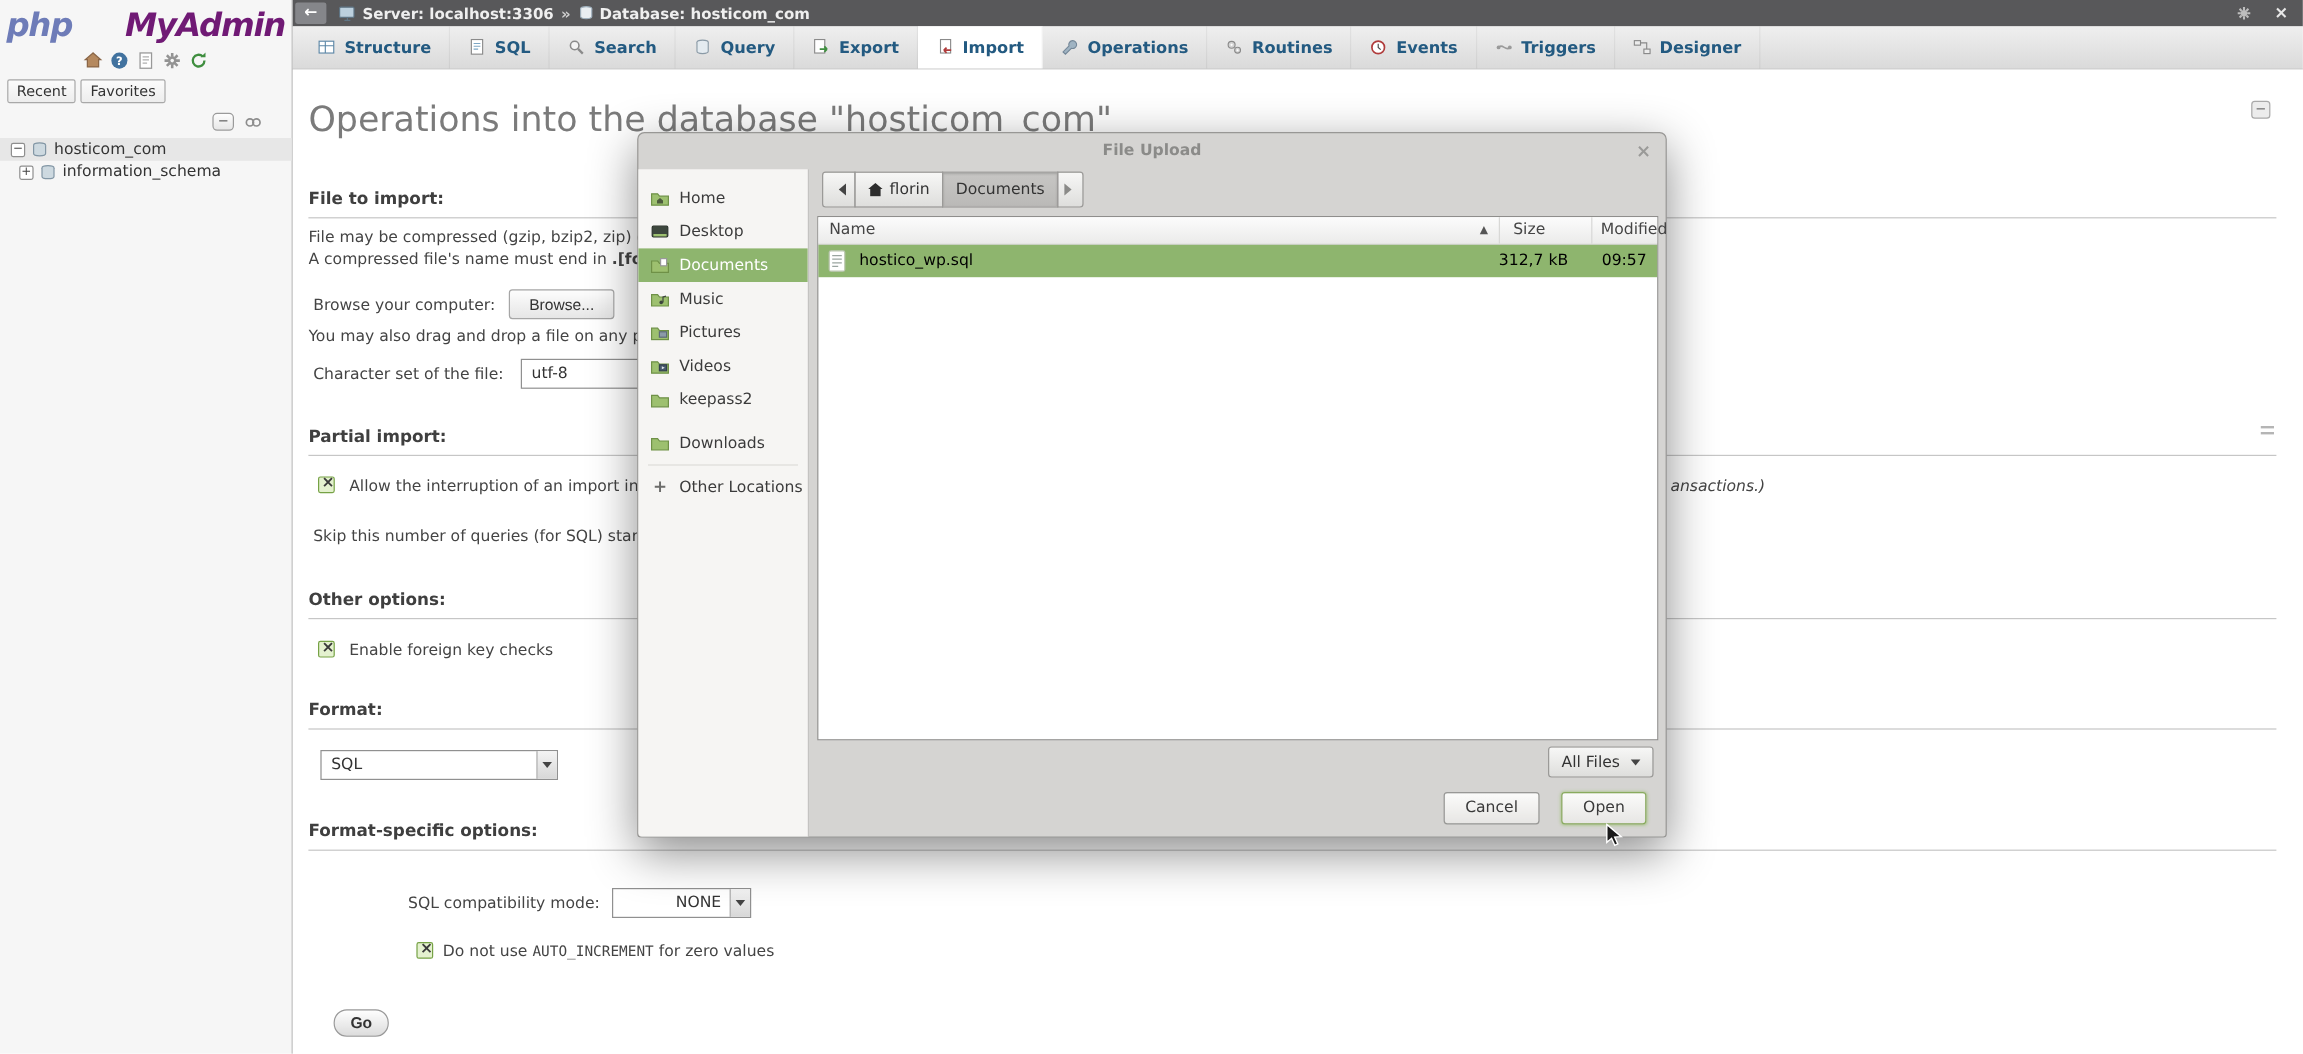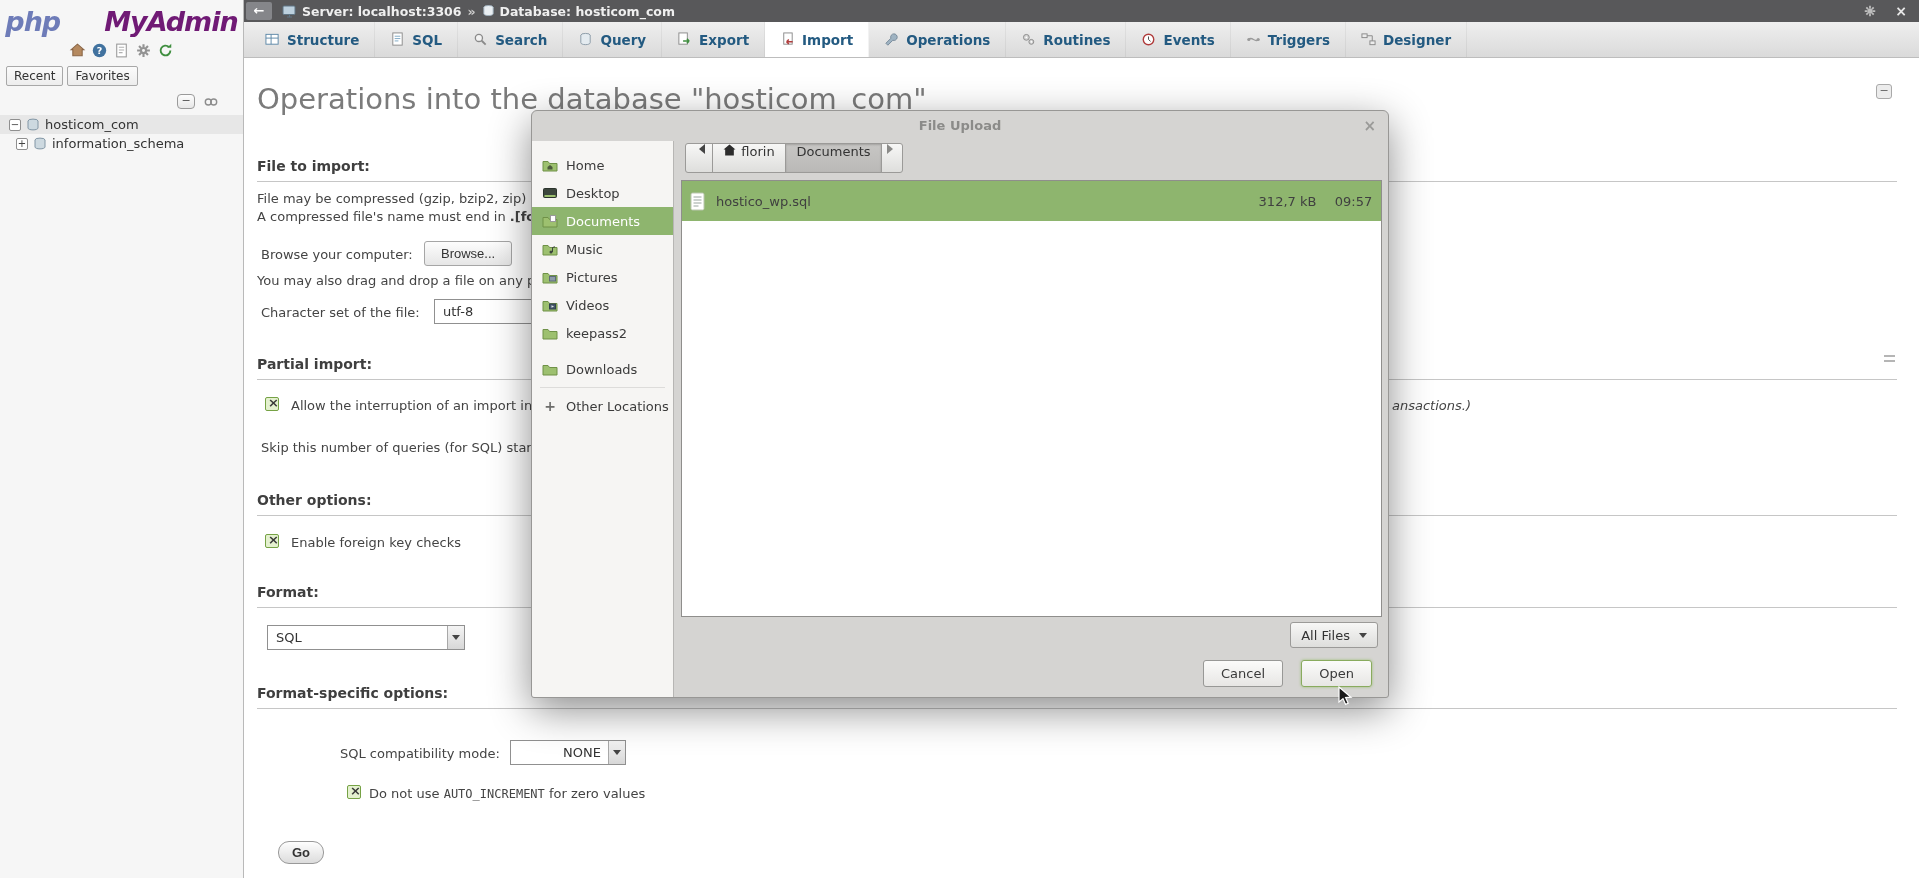--- a/index.html
+++ b/index.html
@@ -58,36 +58,36 @@
   .dlg-close { position:absolute; right:12px; top:0; font-size:15px; color:#9a9a98; cursor:pointer; }
   .dlg-body { position:absolute; left:0; top:30px; right:0; bottom:0; display:flex; }
   .dlg-side { width:142px; background:#f6f5f3; border-right:1px solid #b7b6b4; padding-top:10px; border-radius:0 0 0 3px; }
   .place { height:28px; display:flex; align-items:center; gap:8px; padding-left:10px; font-size:13px; color:#3b3b3b; cursor:pointer; }
   .place.selected { background:#8eb56e; color:#fff; }
   .place.gap { margin-top:8px; }
   .side-sep { height:1px; background:#dddcda; margin:4px 8px; }
   .plus-ico { width:16px; text-align:center; font-weight:bold; color:#6d6d6b; font-size:14px; }
   .dlg-main { flex:1; position:relative; }
   .pathbar { position:absolute; left:11px; top:2px; height:30px; display:flex; }
-  .pbtn { border:1px solid #9b9a98; background:linear-gradient(#f7f7f6,#dededc); display:flex; justify-content:center; gap:5px; font-size:13px; color:#333; margin-left:-1px; cursor:pointer; }
+  .pbtn { border:1px solid #9b9a98; background:linear-gradient(#f7f7f6,#dededc); display:flex; align-items:center; justify-content:center; gap:5px; font-size:13px; color:#333; margin-left:-1px; cursor:pointer; }
   .pbtn.back { width:28px; border-radius:3px 0 0 3px; margin-left:0; }
   .pbtn.home { width:74px; }
   .pbtn.dir { width:97px; background:linear-gradient(#c7c6c4,#bab9b7); box-shadow:inset 0 1px 2px rgba(0,0,0,.18); }
   .pbtn.fwd { width:22px; border-radius:0 3px 3px 0; color:#777; }
   .tri-l { width:0; height:0; border:5px solid transparent; border-right:6px solid #444; }
   .tri-r { width:0; height:0; border:5px solid transparent; border-left:6px solid #8a8a88; }
   .filelist { position:absolute; left:7px; top:39px; right:6px; bottom:80px; border:1px solid #8f8e8c; background:#fff; }
   .flhead { display:flex; height:23px; background:linear-gradient(#fcfcfc,#ebebea); border-bottom:1px solid #cfcfcd; font-size:13px; color:#454545; }
   .col-name { flex:1; padding:3px 0 0 9px; position:relative; cursor:pointer; }
   .sortmark { position:absolute; right:9px; top:6px; font-size:9px; color:#555; }
   .col-size { width:77px; border-left:1px solid #d8d8d6; padding:3px 0 0 11px; cursor:pointer; }
   .col-mod { width:55px; border-left:1px solid #d8d8d6; padding:3px 0 0 7px; cursor:pointer; }
-  .flrow { display:flex; align-items:center; height:40px; background:#8eb56e; color:#404040; font-size:13px; cursor:pointer; }
+  .flrow { display:flex; align-items:center; height:27px; background:#8eb56e; color:#000000; font-size:13px; cursor:pointer; }
   .flrow .fname { flex:1; padding-left:11px; }
-  .flrow .fsize { width:77px; text-align:center; }
+  .flrow .fsize { width:77px; text-align:left; }
   .flrow .fmod { width:55px; text-align:center; }
   .ficon { margin-left:8px; }
   .filterbtn { position:absolute; right:10px; bottom:49px; height:26px; border:1px solid #9b9a98; border-radius:3px; background:linear-gradient(#f7f7f6,#dededc); display:flex; align-items:center; gap:9px; padding:0 10px; font-size:13px; color:#333; cursor:pointer; }
   .filterbtn .dn { width:0; height:0; border:4px solid transparent; border-top:5px solid #444; margin-top:4px; }
   .gbtn { position:absolute; bottom:10px; height:27px; border:1px solid #989896; border-radius:3px; background:linear-gradient(#fbfbfa,#e7e6e4); font-size:13px; color:#3a3a3a; padding:0 17px; line-height:25px; text-align:center; cursor:pointer; }
   .gbtn.cancel { right:105px; }
   .gbtn.open { right:16px; border:1px solid #89ab5e; box-shadow:0 0 3px #9cbf72; }
   .cursor { position:absolute; left:806px; top:575px; z-index:50; pointer-events:none; }
 </style>
 </head>
@@ -395,20 +395,25 @@
             <span>florin</span>
           </div>
         <div class="pbtn dir">
             <span>Documents</span>
           </div>
         <div class="pbtn fwd">
             <span class="tri-r"></span>
           </div>
       </div>
       <div class="filelist">
+        <div class="flhead">
+          <div class="col-name"><span>Name</span><span class="sortmark">▲</span></div>
+          <div class="col-size">Size</div>
+          <div class="col-mod">Modified</div>
+        </div>
         <div class="flrow">
           <span class="ficon">
               <svg width="15" height="19" viewBox="0 0 15 19">
                 <rect x="1" y="1" width="13" height="17" rx="1.5" fill="#fff" stroke="#b9c5ae"></rect>
                 <path d="M3.5 5h8M3.5 8h8M3.5 11h8M3.5 14h5" stroke="#9aa5a0"></path>
               </svg>
             </span>
           <span class="fname">hostico_wp.sql</span>
           <span class="fsize">312,7 kB</span>
           <span class="fmod">09:57</span>

